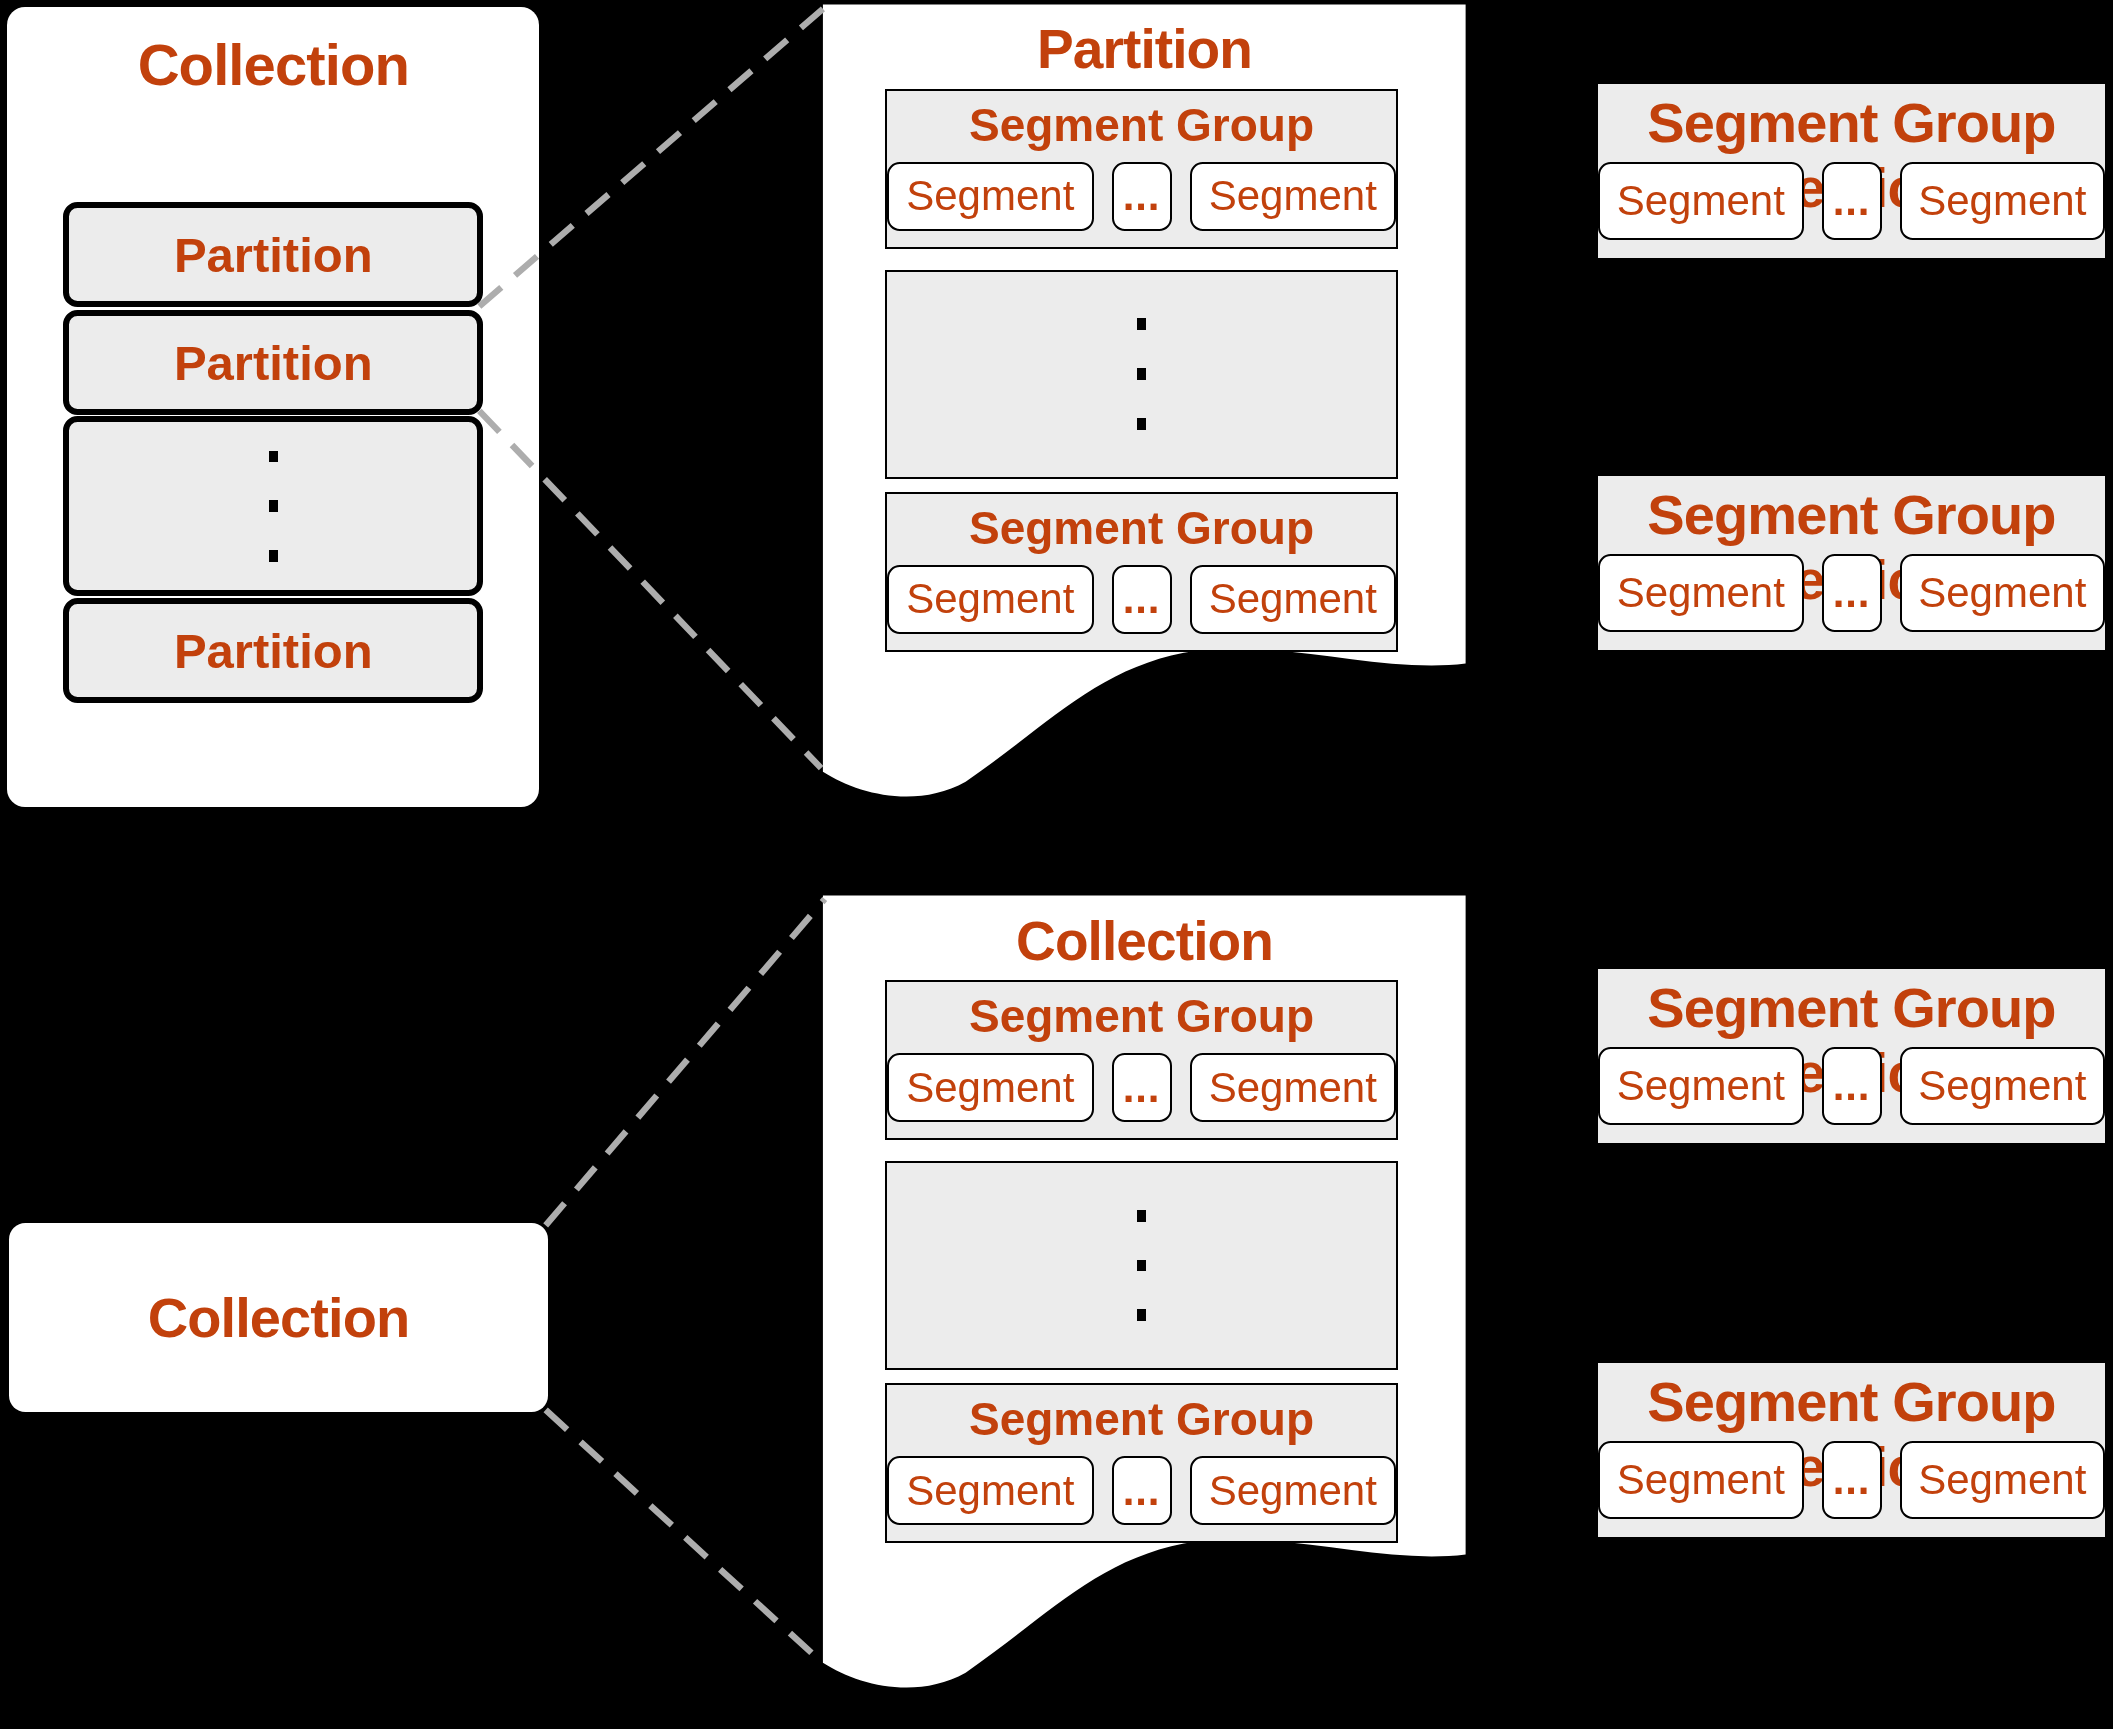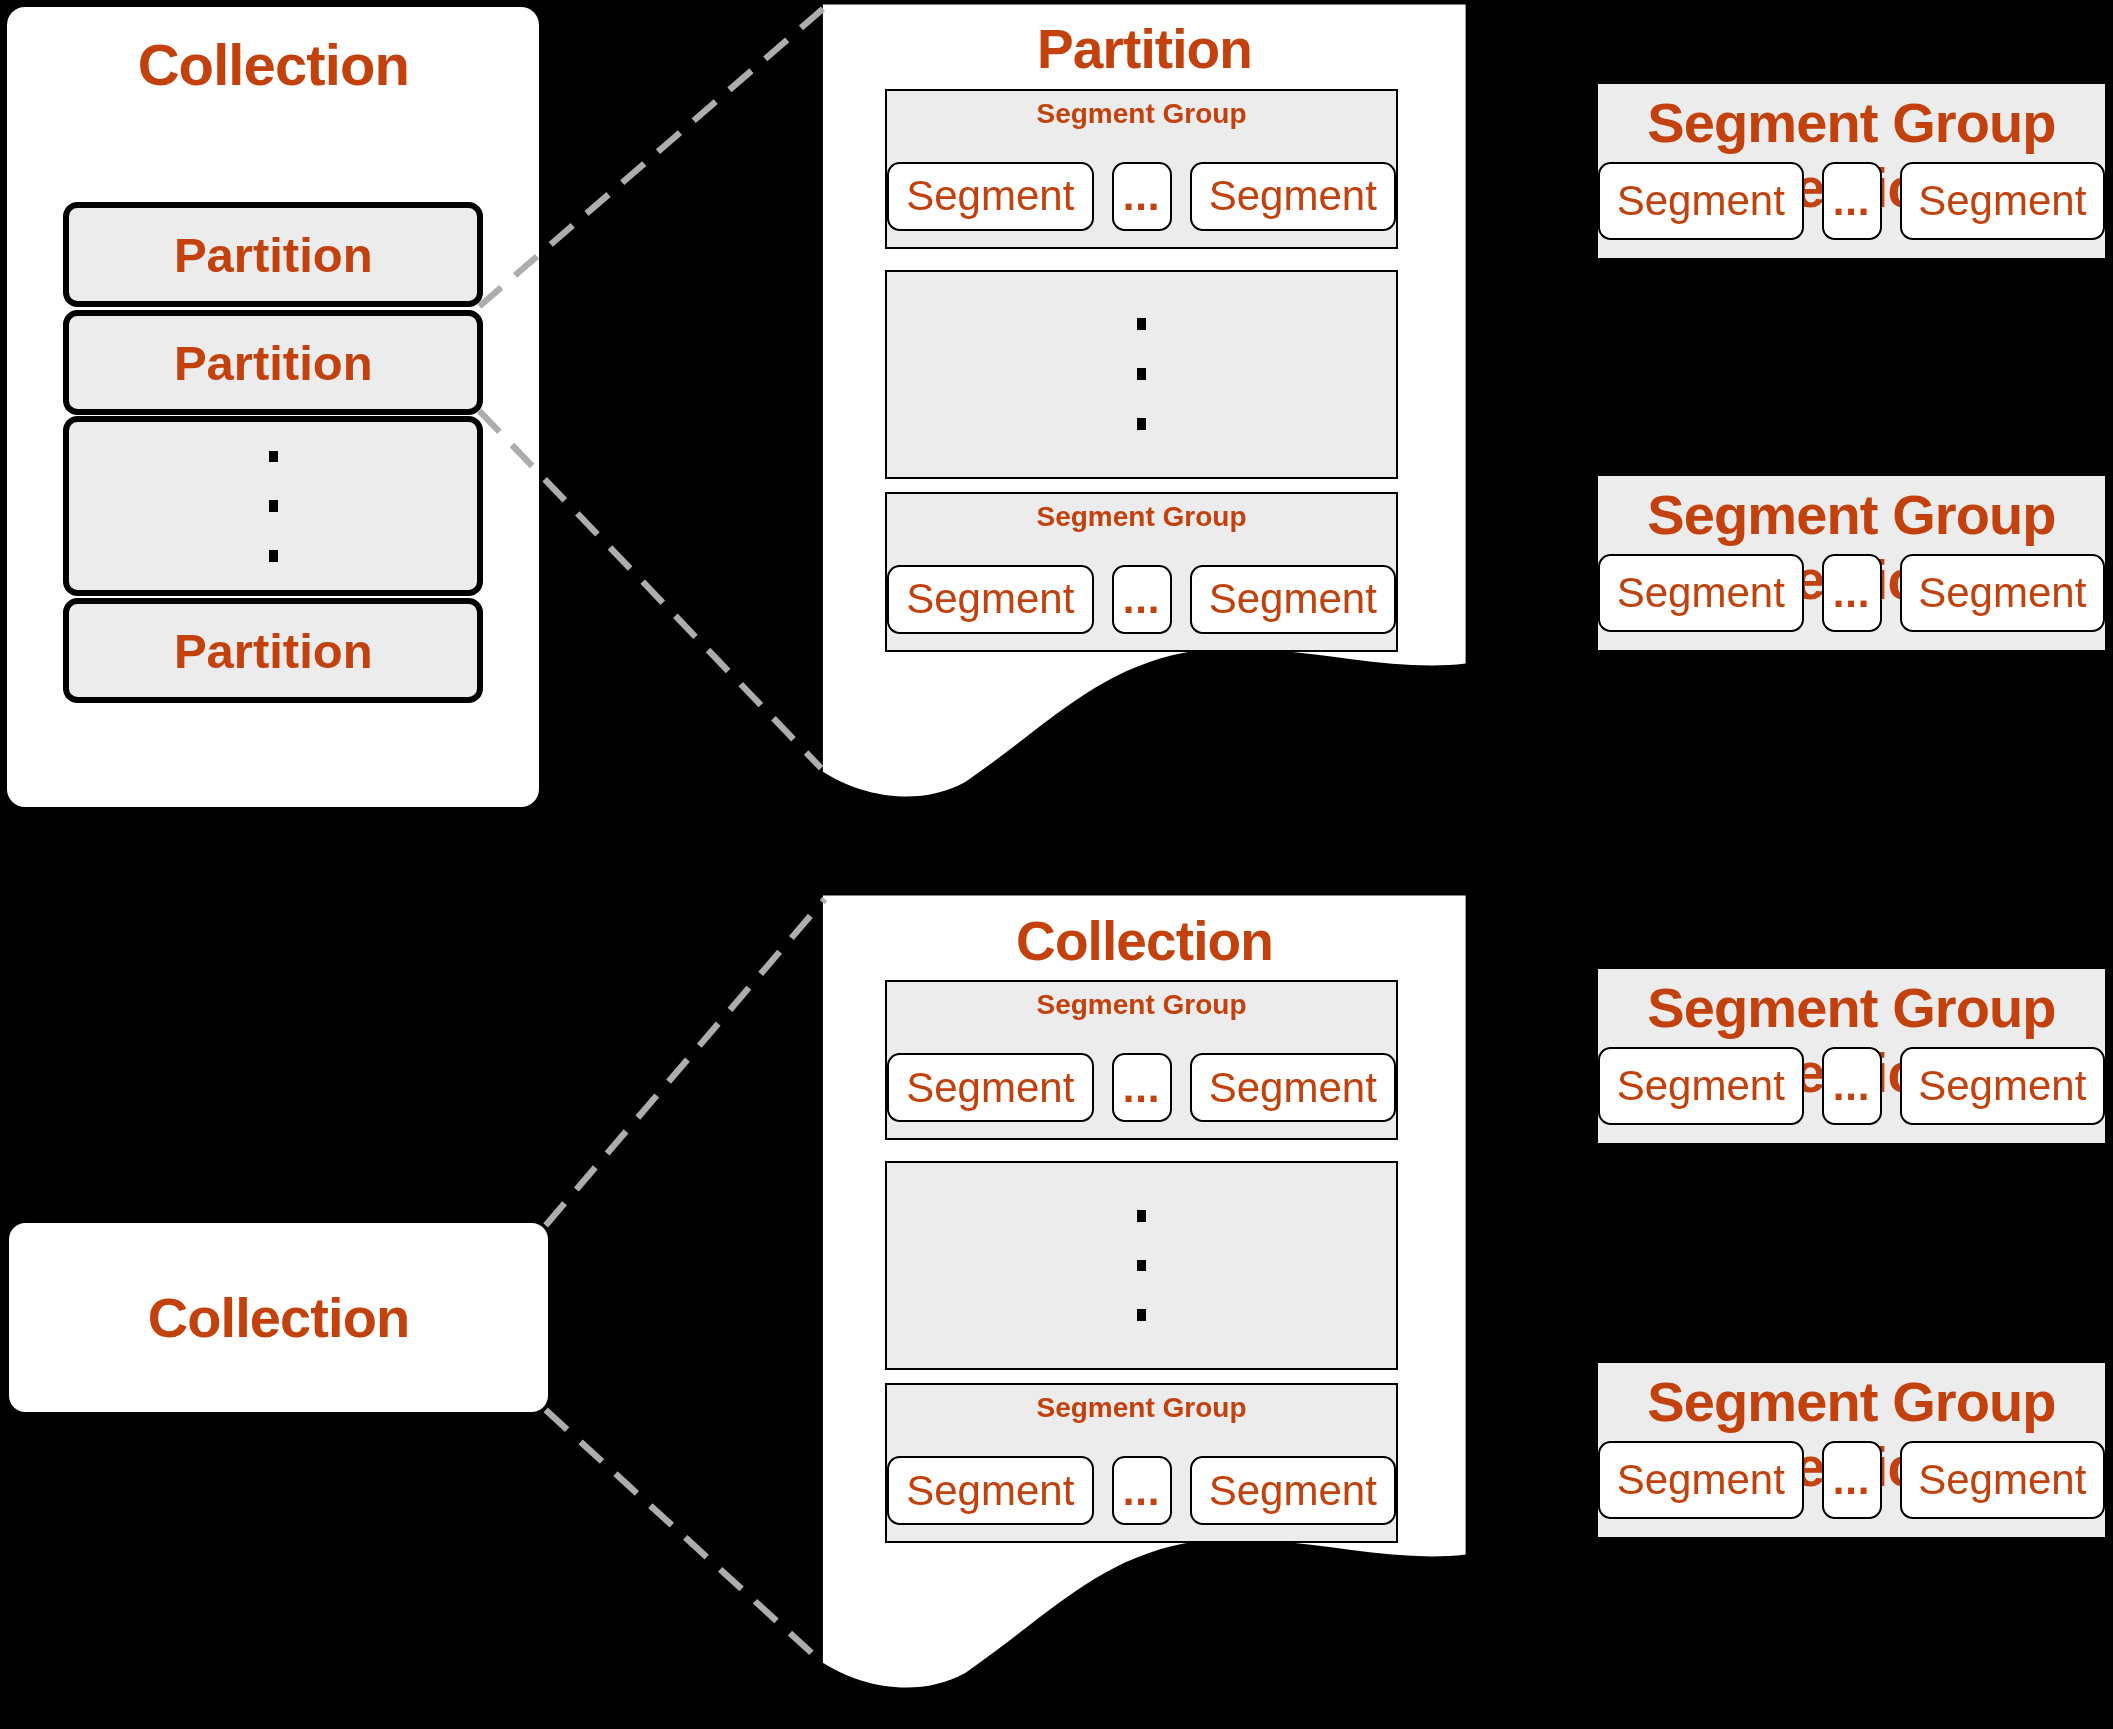--- a/index.html
+++ b/index.html
@@ -97,21 +97,21 @@
     box-sizing: border-box;
     background: #ececec;
     border: 2.7px solid #000000;
   }
   .sg-top    { top: 84px;  height: 160px; }
   .sg-middle { top: 265px; height: 209px; display: flex; align-items: center; justify-content: center; }
   .sg-bottom { top: 487px; height: 160px; }
   .sg-title {
     text-align: center;
     margin-top: 7.3px;
-    font-size: 28px;
+    font-size: 46px;
     font-weight: bold;
   }
   .seg-row {
     position: absolute;
     left: 0; right: 0;
     top: 71px;
     display: flex;
     justify-content: center;
     gap: 18px;
   }

